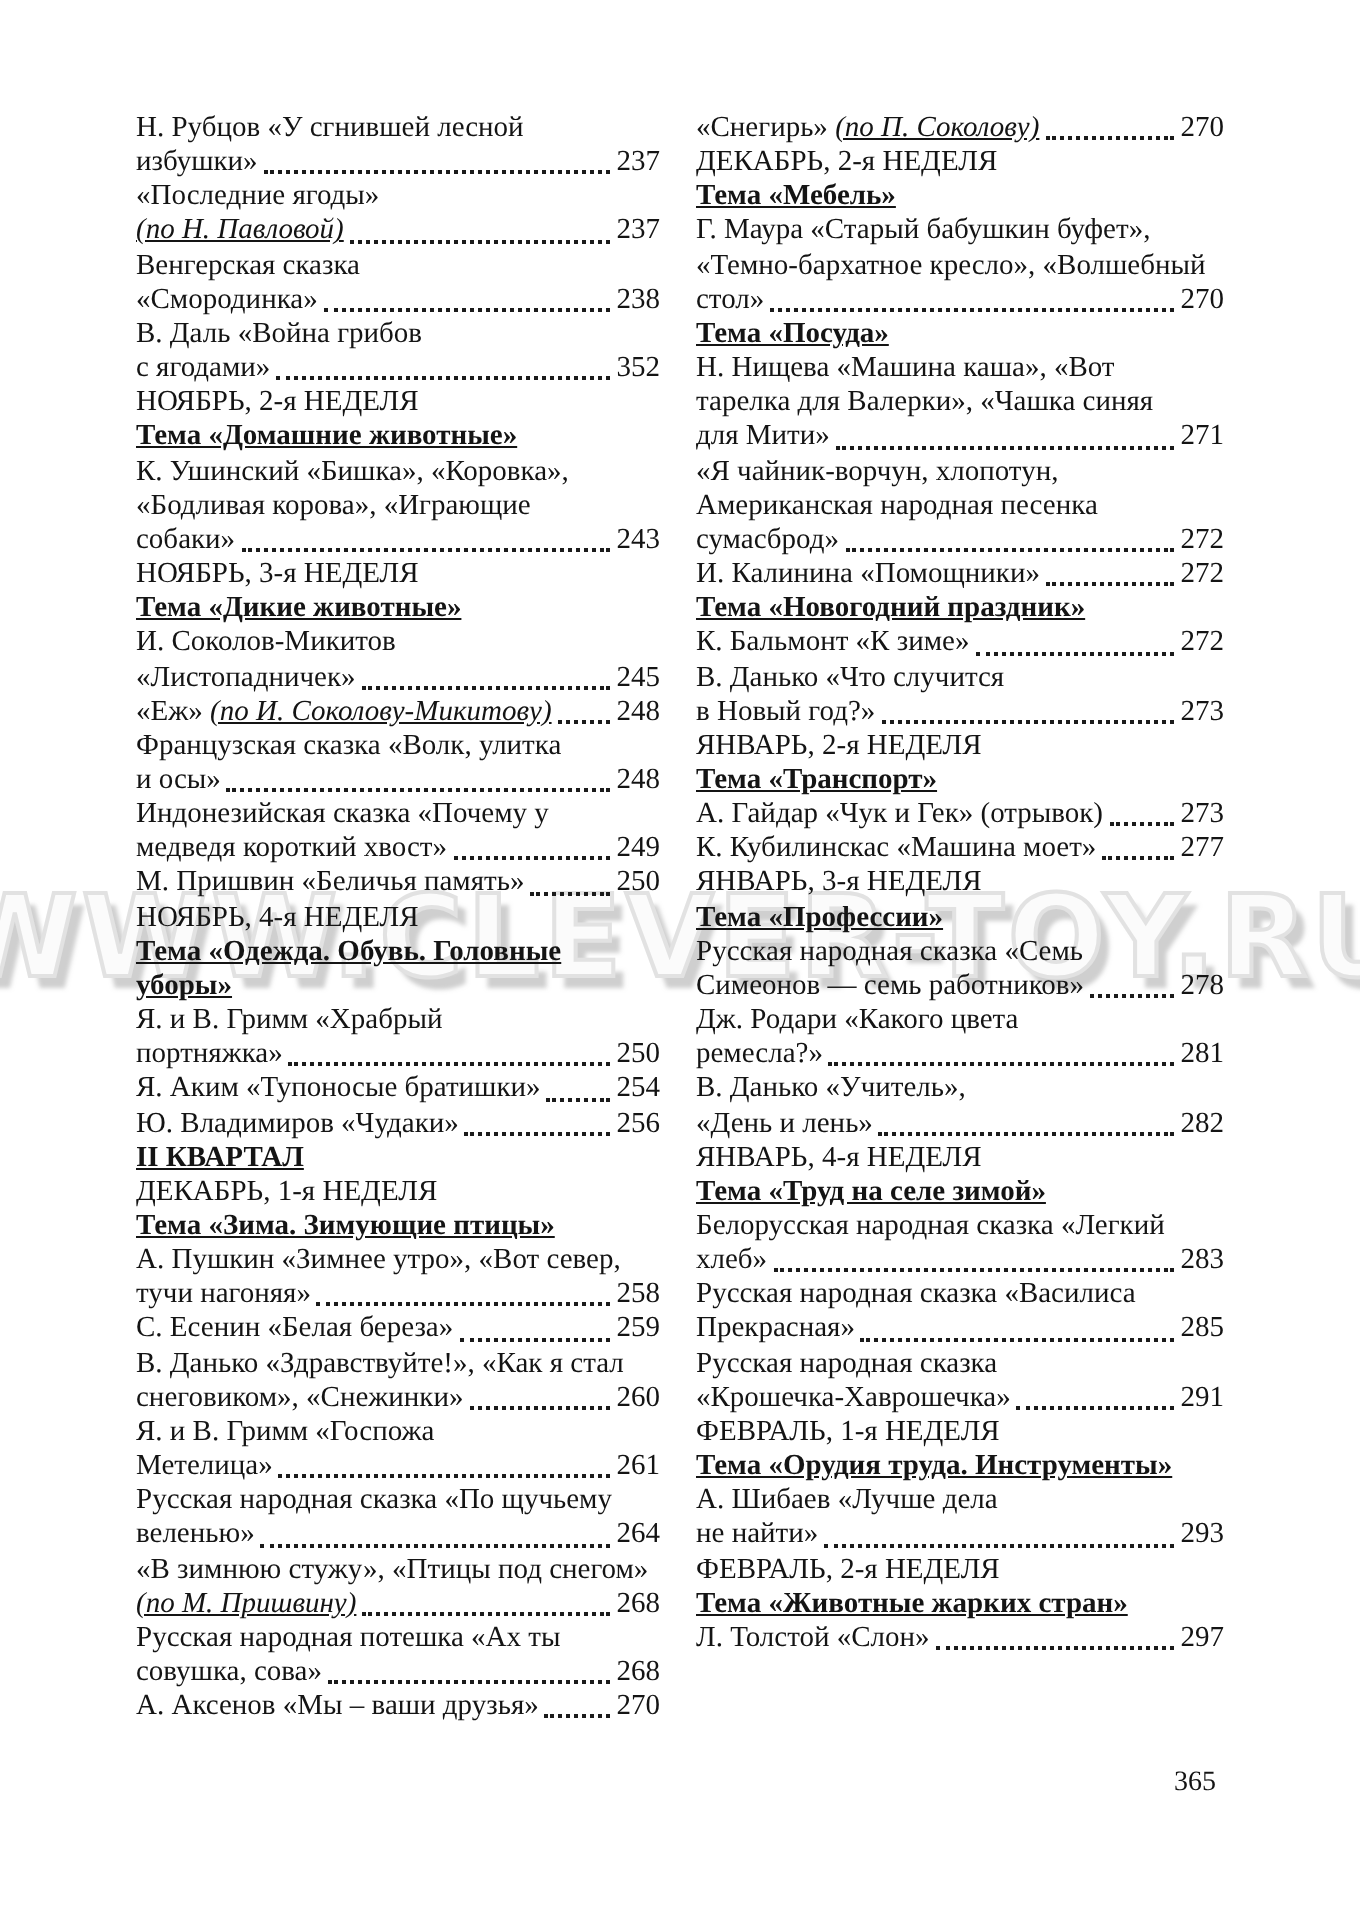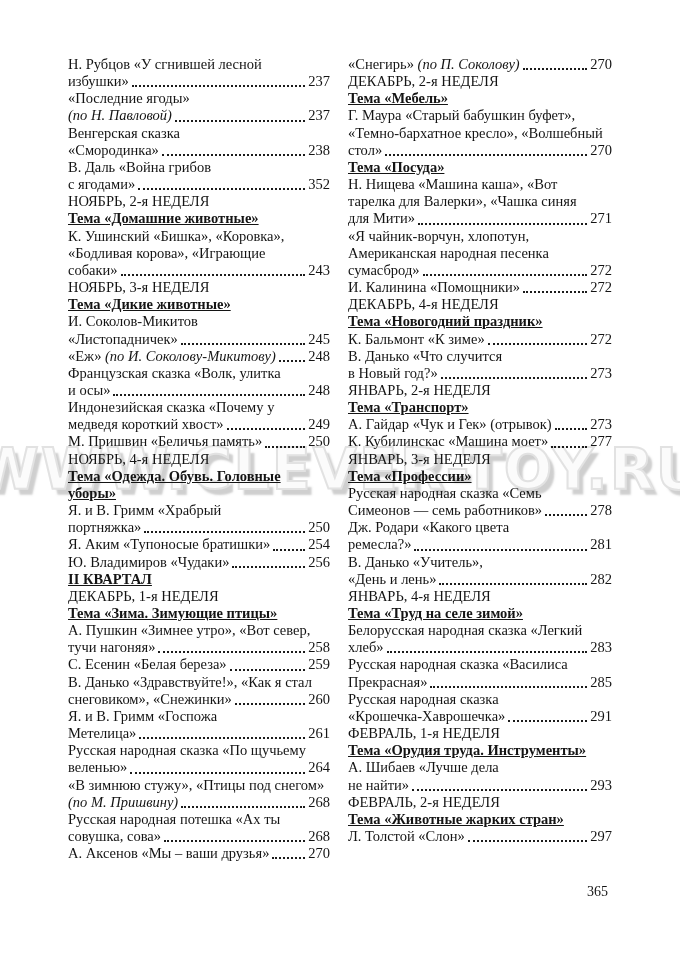--- a/index.html
+++ b/index.html
@@ -44,21 +44,21 @@
   }
   .line .txt{flex:0 0 auto;}
   .line .dots{
     flex:1 1 auto;
     min-width:6px;
     margin:0 3px 3px 3px;
     border-bottom:2px dotted #1b1b1b;
   }
   .line .num{flex:0 0 auto;}
   .line.b{font-weight:bold;text-decoration:underline;}
-  .i{font-style:italic;}
+  .i{font-style:italic;text-decoration:underline;}
   .pagenum{
     position:absolute;
     z-index:2;
     top:884px;
     right:72px;
     font-size:14px;
   }
 </style>
 </head>
 <body>
@@ -297,23 +297,20 @@
       <div class="line">
         <span class="txt"><span>сумасброд»</span></span>
         <span class="dots"></span>
         <span class="num">272</span>
       </div>
       <div class="line">
         <span class="txt"><span>И. Калинина «Помощники»</span></span>
         <span class="dots"></span>
         <span class="num">272</span>
       </div>
-      <div class="line">
-        <span class="txt"><span>ДЕКАБРЬ, 4-я НЕДЕЛЯ</span></span>
-      </div>
       <div class="line b">
         <span class="txt"><span>Тема «Новогодний праздник»</span></span>
       </div>
       <div class="line">
         <span class="txt"><span>К. Бальмонт «К зиме»</span></span>
         <span class="dots"></span>
         <span class="num">272</span>
       </div>
       <div class="line">
         <span class="txt"><span>В. Данько «Что случится</span></span>

